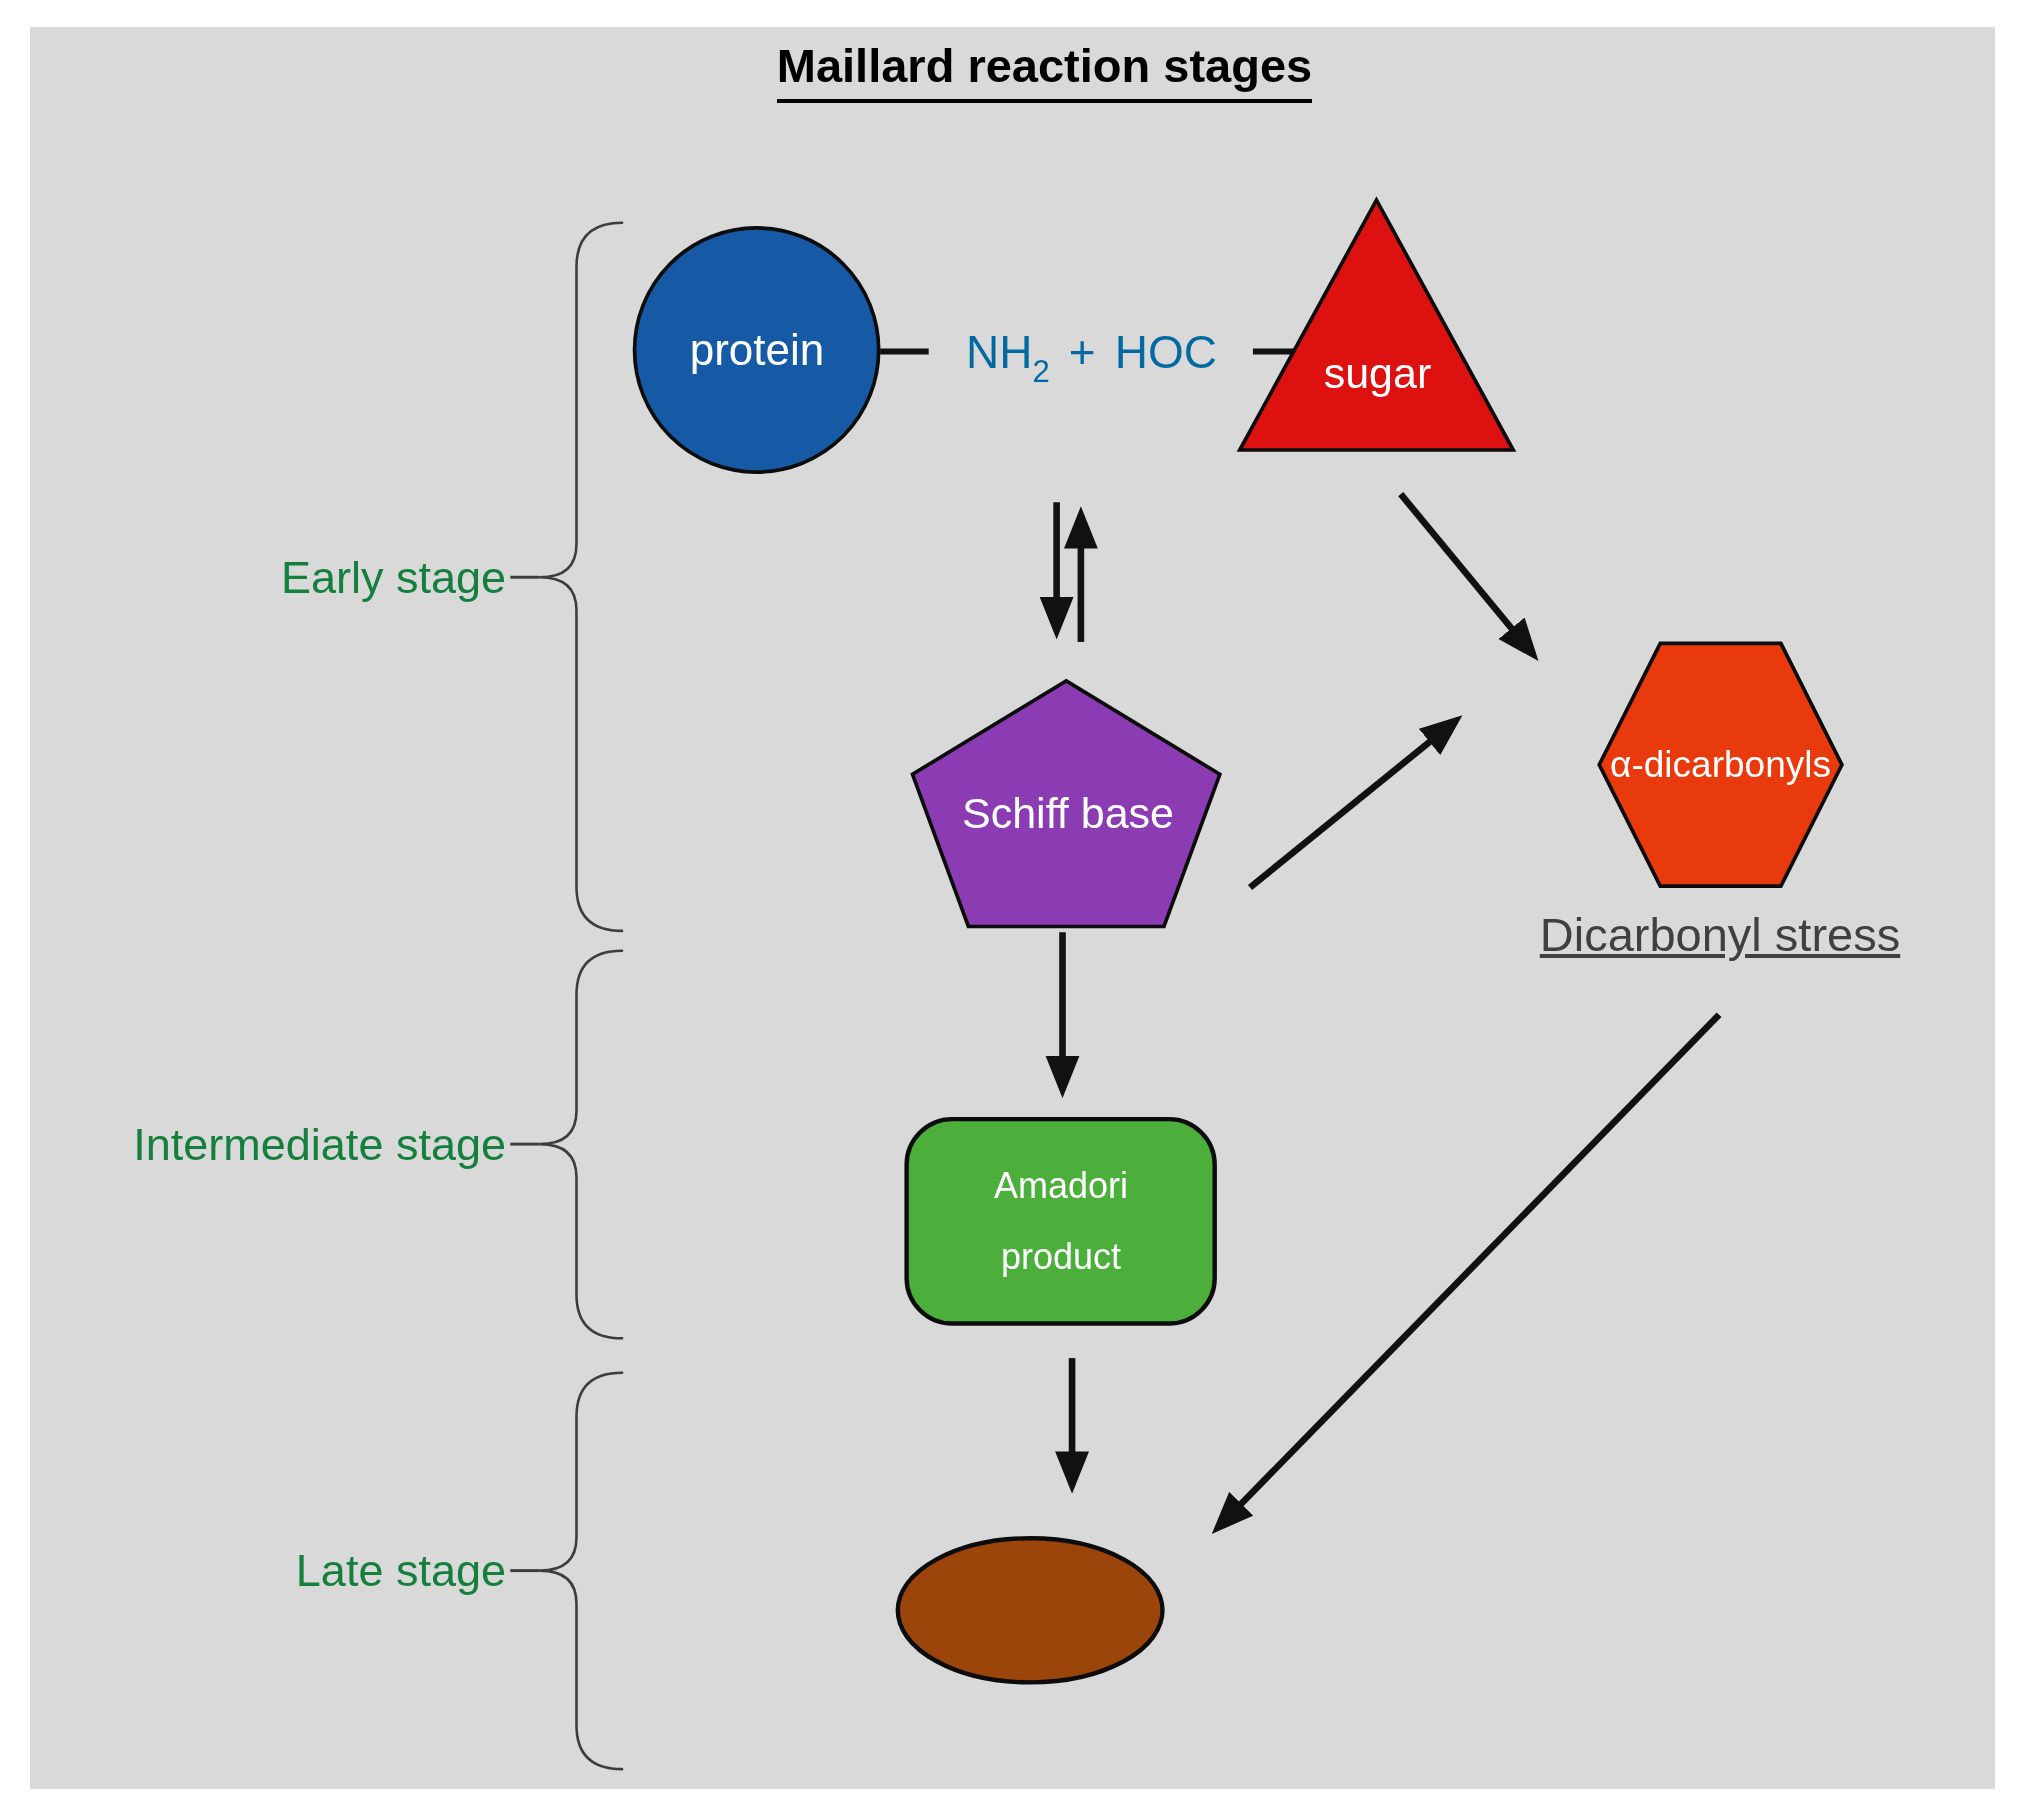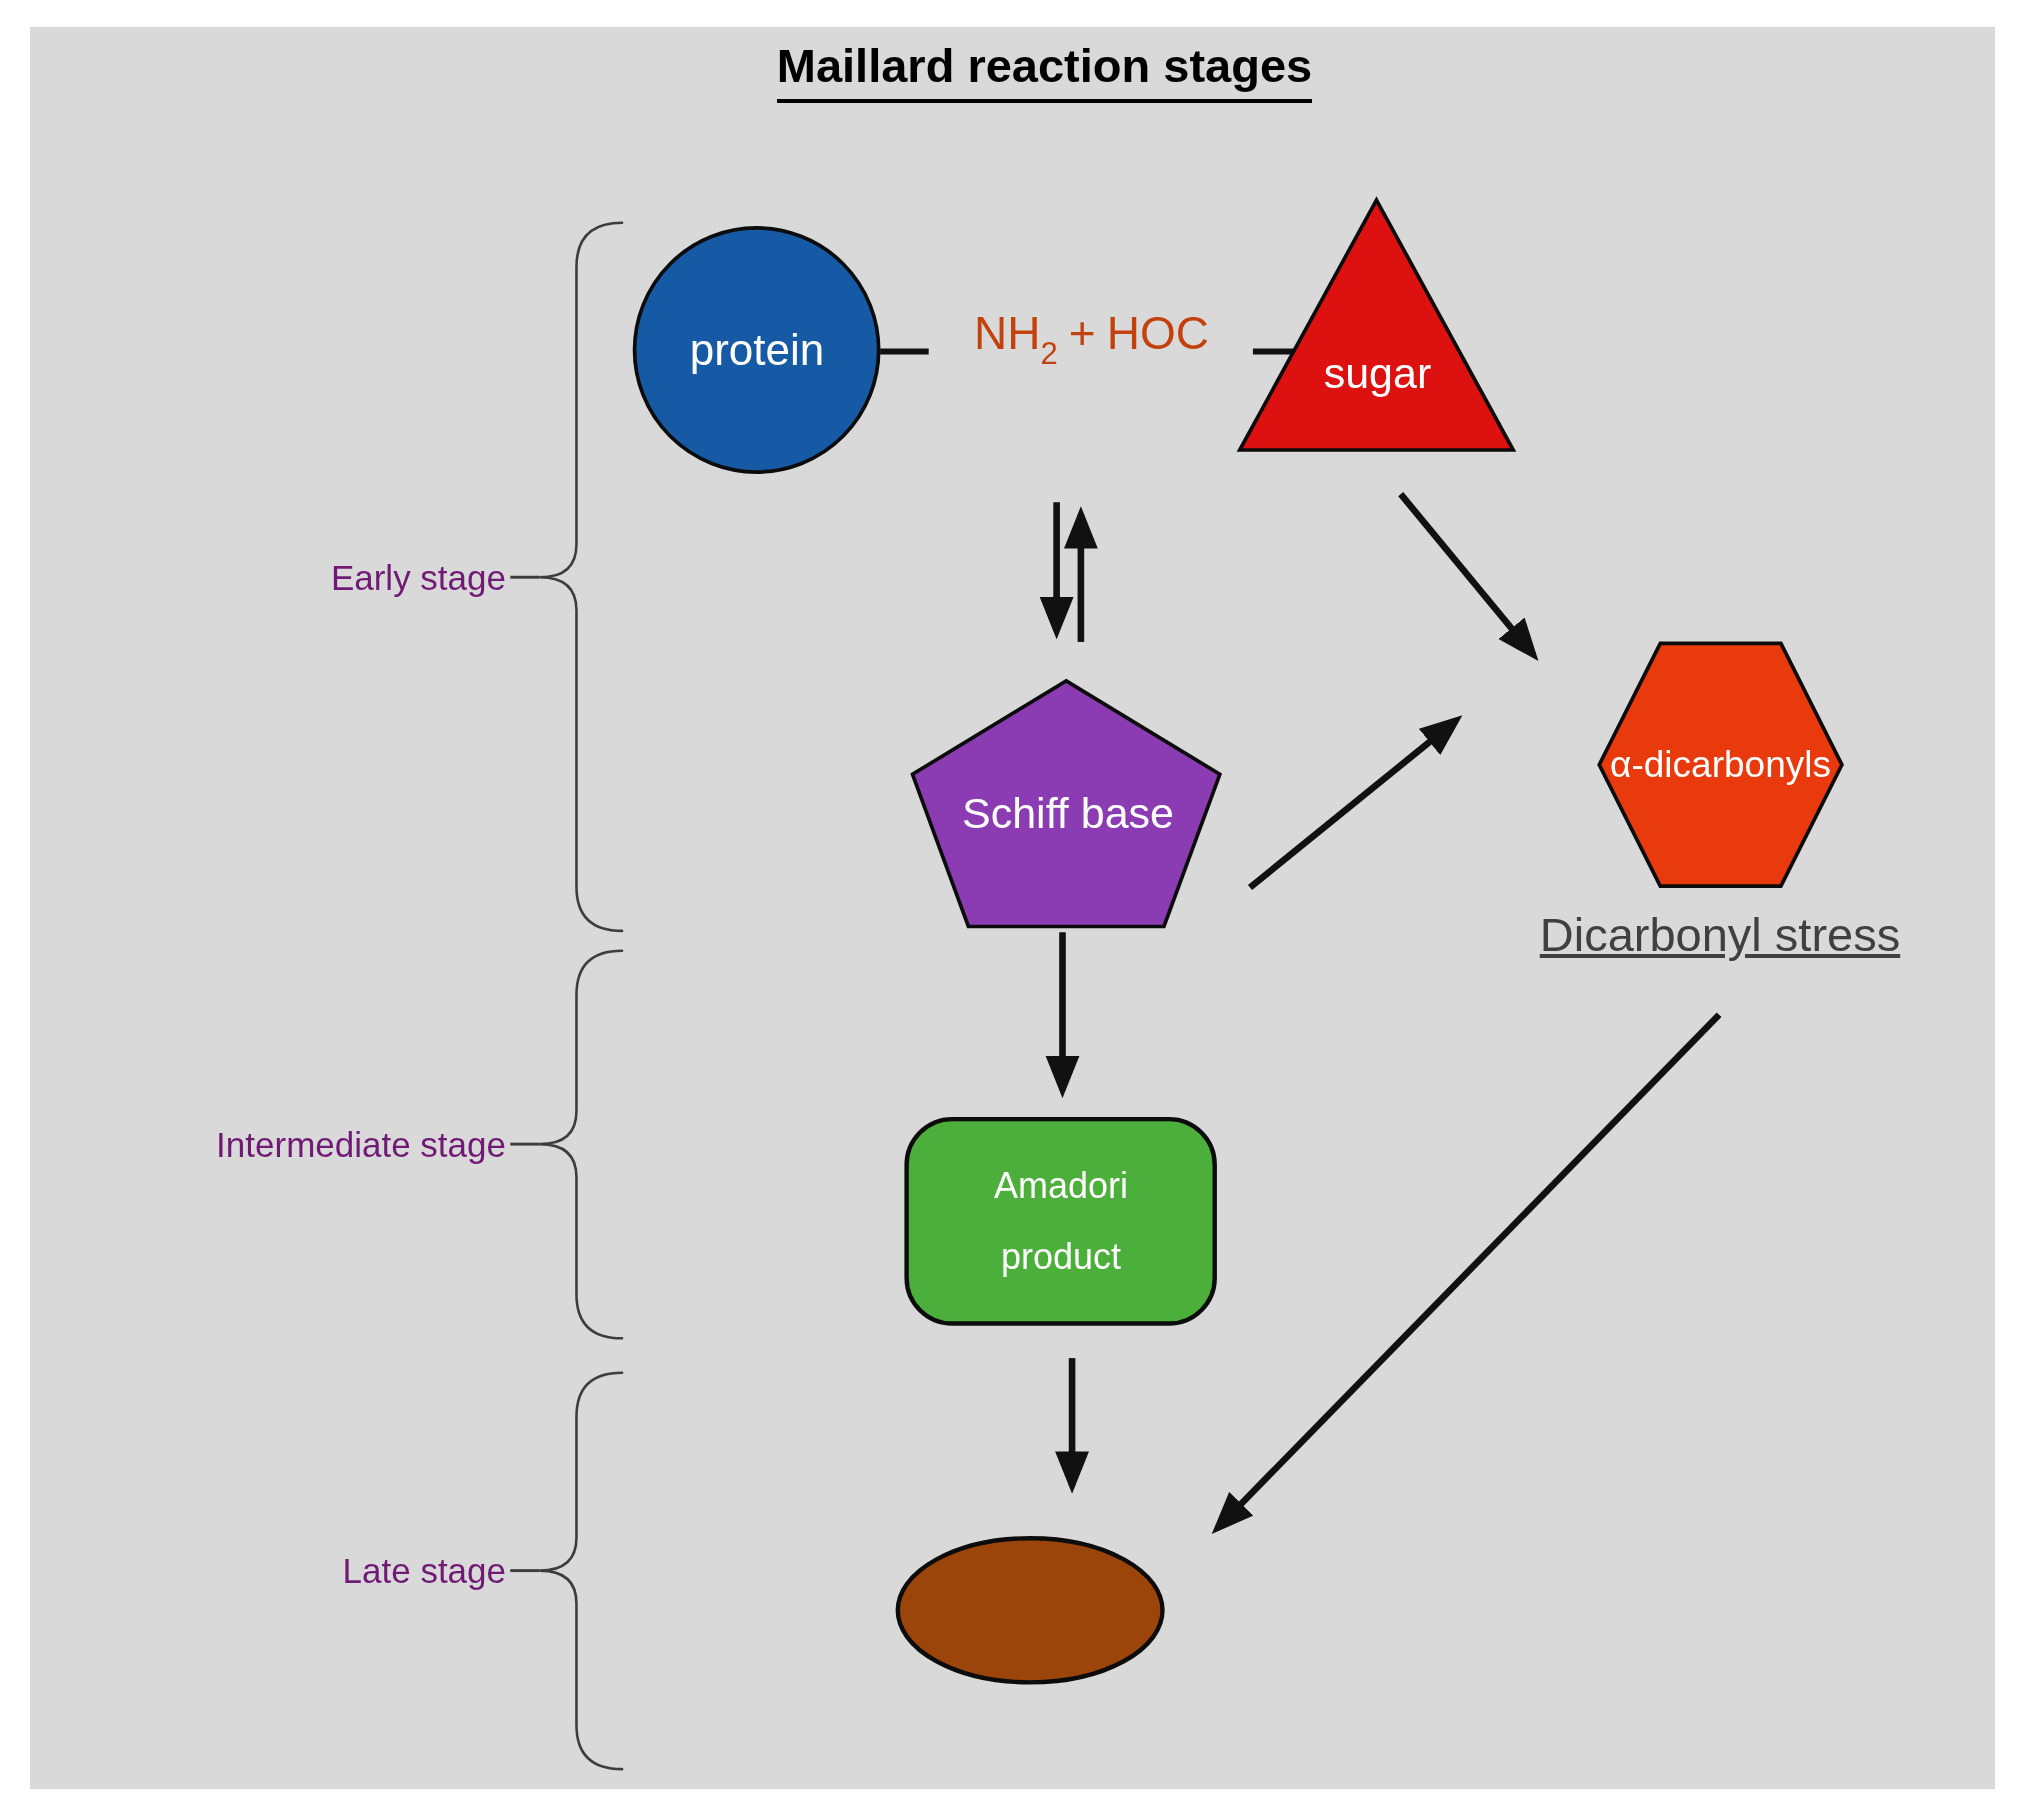--- a/index.html
+++ b/index.html
@@ -45,41 +45,41 @@
     border-bottom: 4.4px solid #000000;
     padding-bottom: 5.9px;
   }
   .node-label { color: #ffffff; }
   .black-label { color: #404040; text-decoration: underline; }
   .reactants {
     position: absolute;
     left: 924px; top: 306px;
     width: 335px; height: 91px;
     display: flex;
-    align-items: flex-start;
+    align-items: center;
     justify-content: center;
-    gap: 11px;
+    gap: 19px;
     font-size: 46px;
-    color: #c2410c;
+    color: #0369a1;
     white-space: nowrap;
   }
   .reactants .sub {
     font-size: 31px;
     position: relative;
     top: 14.7px;
   }
   .stage-label {
     position: absolute;
     left: 29px;
     width: 477px;
     height: 81px;
     line-height: 81px;
     text-align: right;
-    font-size: 35px;
-    color: #701a75;
+    font-size: 45px;
+    color: #15803d;
     white-space: nowrap;
   }
   .amadori-text {
     position: absolute;
     left: 907px; top: 1119px;
     width: 308px; height: 204px;
     display: flex;
     flex-direction: column;
     align-items: center;
     justify-content: center;

